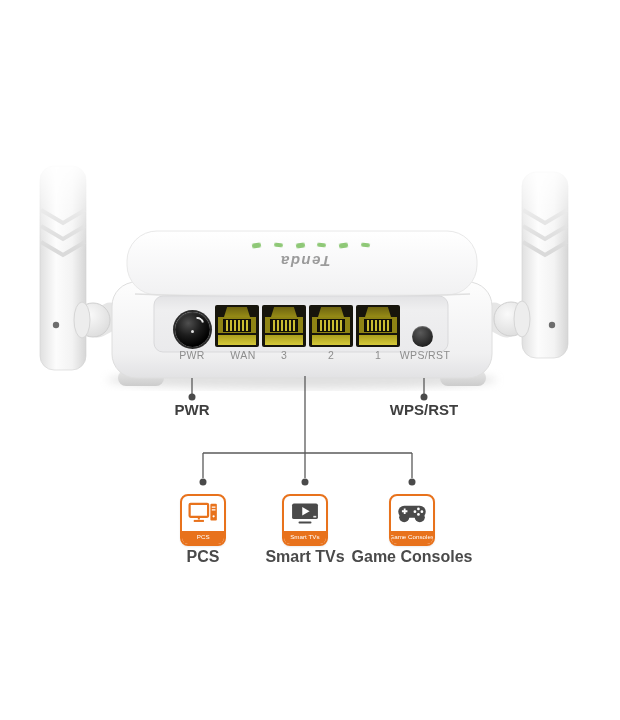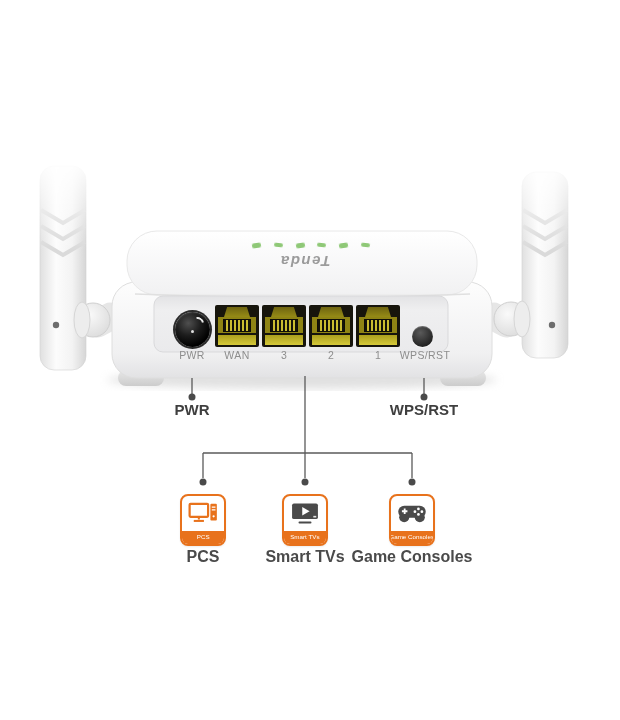--- a/index.html
+++ b/index.html
@@ -194,21 +194,21 @@
     <div class="tab"></div>
     <div class="mid">
         <div class="pins"></div>
       </div>
     <div class="base"></div>
   </div>
 
   <div class="abs wps-btn"></div>
 
   <div class="abs port-label" style="left:162px;">PWR</div>
-  <div class="abs port-label" style="left:207px;">WAN</div>
+  <div class="abs port-label" style="left:213px;">WAN</div>
   <div class="abs port-label" style="left:254px;">3</div>
   <div class="abs port-label" style="left:301px;">2</div>
   <div class="abs port-label" style="left:348px;">1</div>
   <div class="abs port-label" style="left:395px;">WPS/RST</div>
 
   <div class="abs callout-label" style="left:147px;">PWR</div>
   <div class="abs callout-label" style="left:379px;">WPS/RST</div>
 
   <div class="abs device-card" style="left:180px;">
     <div class="device-icon">

